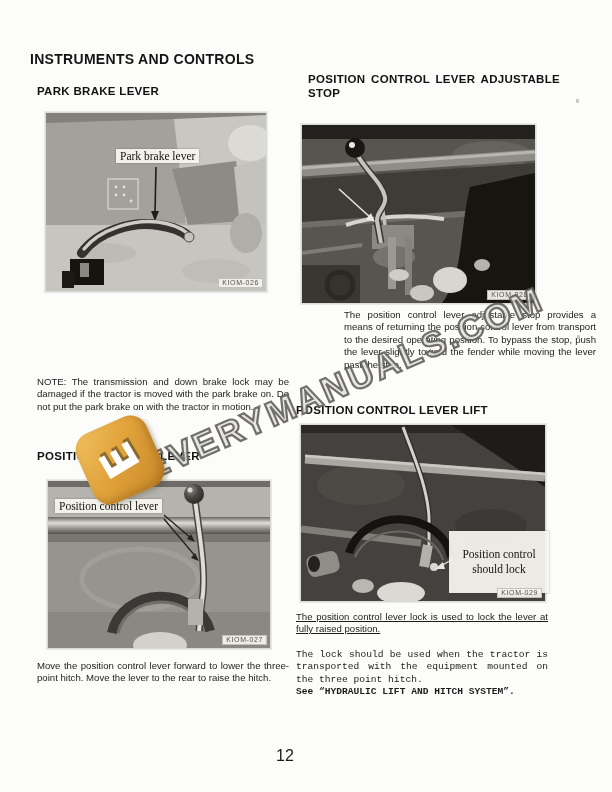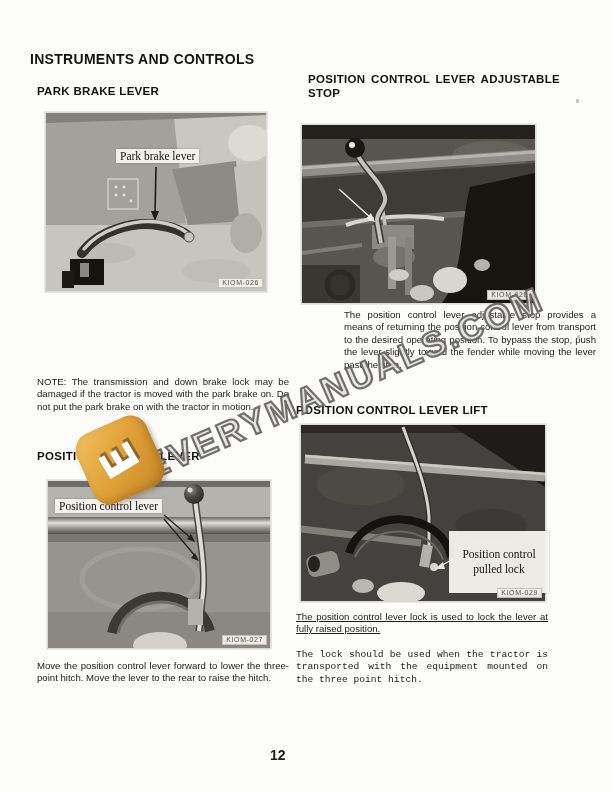--- a/index.html
+++ b/index.html
@@ -31,21 +31,21 @@
     position:absolute;background:rgba(245,244,239,.94);color:#16140f;
     font-family:"Liberation Serif",serif;font-size:11.5px;line-height:14px;
     padding:0 4px;white-space:nowrap;box-shadow:0 0 2px rgba(40,40,40,.35);
   }
   .fig-label.two-line{white-space:normal;text-align:center;line-height:15px;padding:16px 5px;}
   .fig-id{
     position:absolute;right:3px;bottom:3px;background:rgba(242,241,236,.95);
     color:#55534e;font-size:7px;letter-spacing:.6px;padding:0 3px 1px;
     border:1px solid rgba(150,148,142,.5);
   }
-  .page-number{left:270px;top:747px;font-size:14px;font-weight:bold;color:#1a1a1a;}
+  .page-number{left:276px;top:747px;font-size:16px;font-weight:normal;color:#1a1a1a;}
   
   .wm-text{
     left:146px;top:449px;transform:rotate(-23.5deg);transform-origin:0 50%;
     font-size:35px;font-weight:bold;letter-spacing:3px;white-space:nowrap;
     color:rgba(255,255,255,.72);
     -webkit-text-stroke:2.2px rgba(92,89,82,.85);
     text-shadow:0 0 1px rgba(80,78,72,.5);
     z-index:40;
   }
   .wm-logo{
@@ -229,29 +229,30 @@
       <line x1="152" y1="134" x2="138" y2="142" stroke="#e8e6e1" stroke-width="1.4"></line>
       <polygon points="134,144 142,137 144,144" fill="#e8e6e1"></polygon>
 
       <rect x="6" y="128" width="32" height="22" rx="7" fill="#8f8d88" transform="rotate(-14 22 139)"></rect>
       <ellipse cx="13" cy="139" rx="6" ry="8" fill="#23221e"></ellipse>
       <ellipse cx="100" cy="168" rx="24" ry="11" fill="#dbd9d4"></ellipse>
       <ellipse cx="62" cy="161" rx="11" ry="7" fill="#b9b7b1"></ellipse>
     </svg>
     <div class="fig-label two-line" style="left:148px;top:106px;width:90px;">
       <span>Position control</span><br>
-      <span>pulled lock</span>
+      <span>should lock</span>
     </div>
     <div class="fig-id">KIOM-029</div>
   </div>
 
   <div class="abs body-text" style="left:296px;top:611px;text-decoration:underline;">The position control lever lock is used to lock the lever at fully raised position.</div>
 
   <div class="abs body-text" style="left:296px;top:649px;font-family:Liberation Mono, monospace;">
     <div>The lock should be used when the tractor is transported with the equipment mounted on the three point hitch.</div>
+    <div class="bold-line">See “HYDRAULIC LIFT AND HITCH SYSTEM”.</div>
   </div>
 
   <div class="abs page-number">12</div>
 
   <div class="abs speck" style="left:576px;top:99px;"></div>
   <div class="abs speck" style="left:577px;top:335px;"></div>
 
   <div class="abs wm-logo">
     <span class="glyph">E</span>
   </div>

